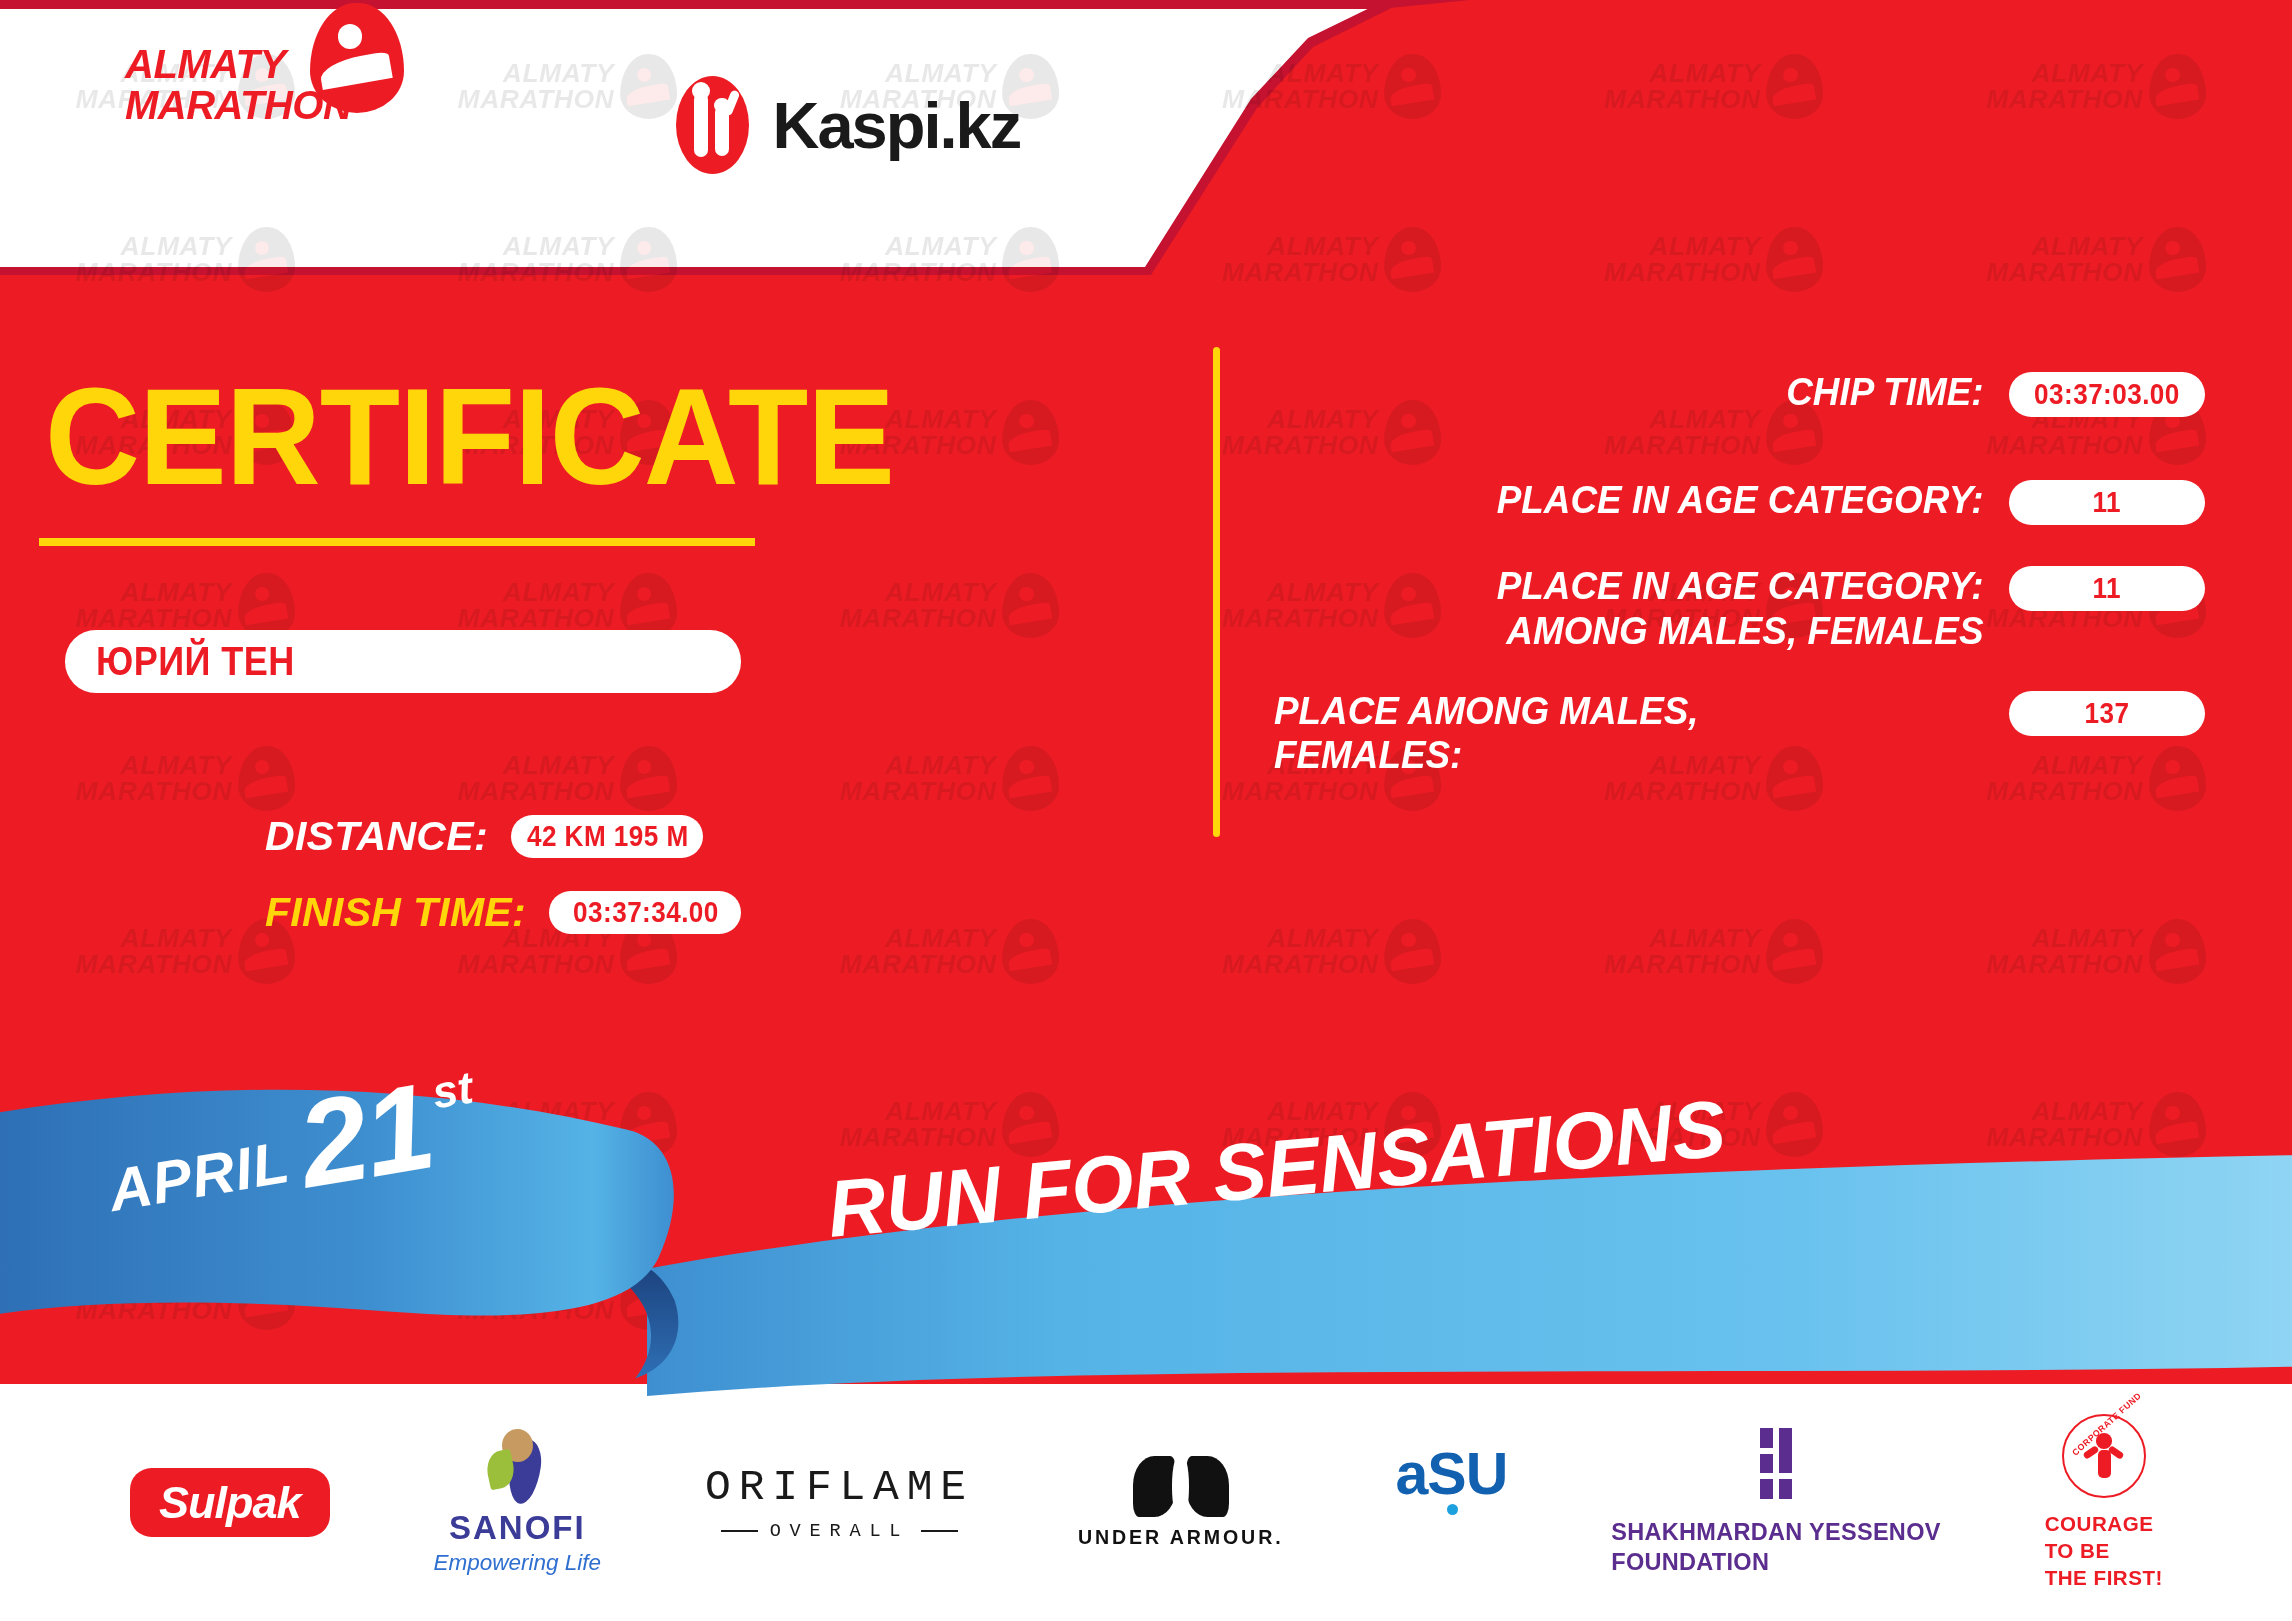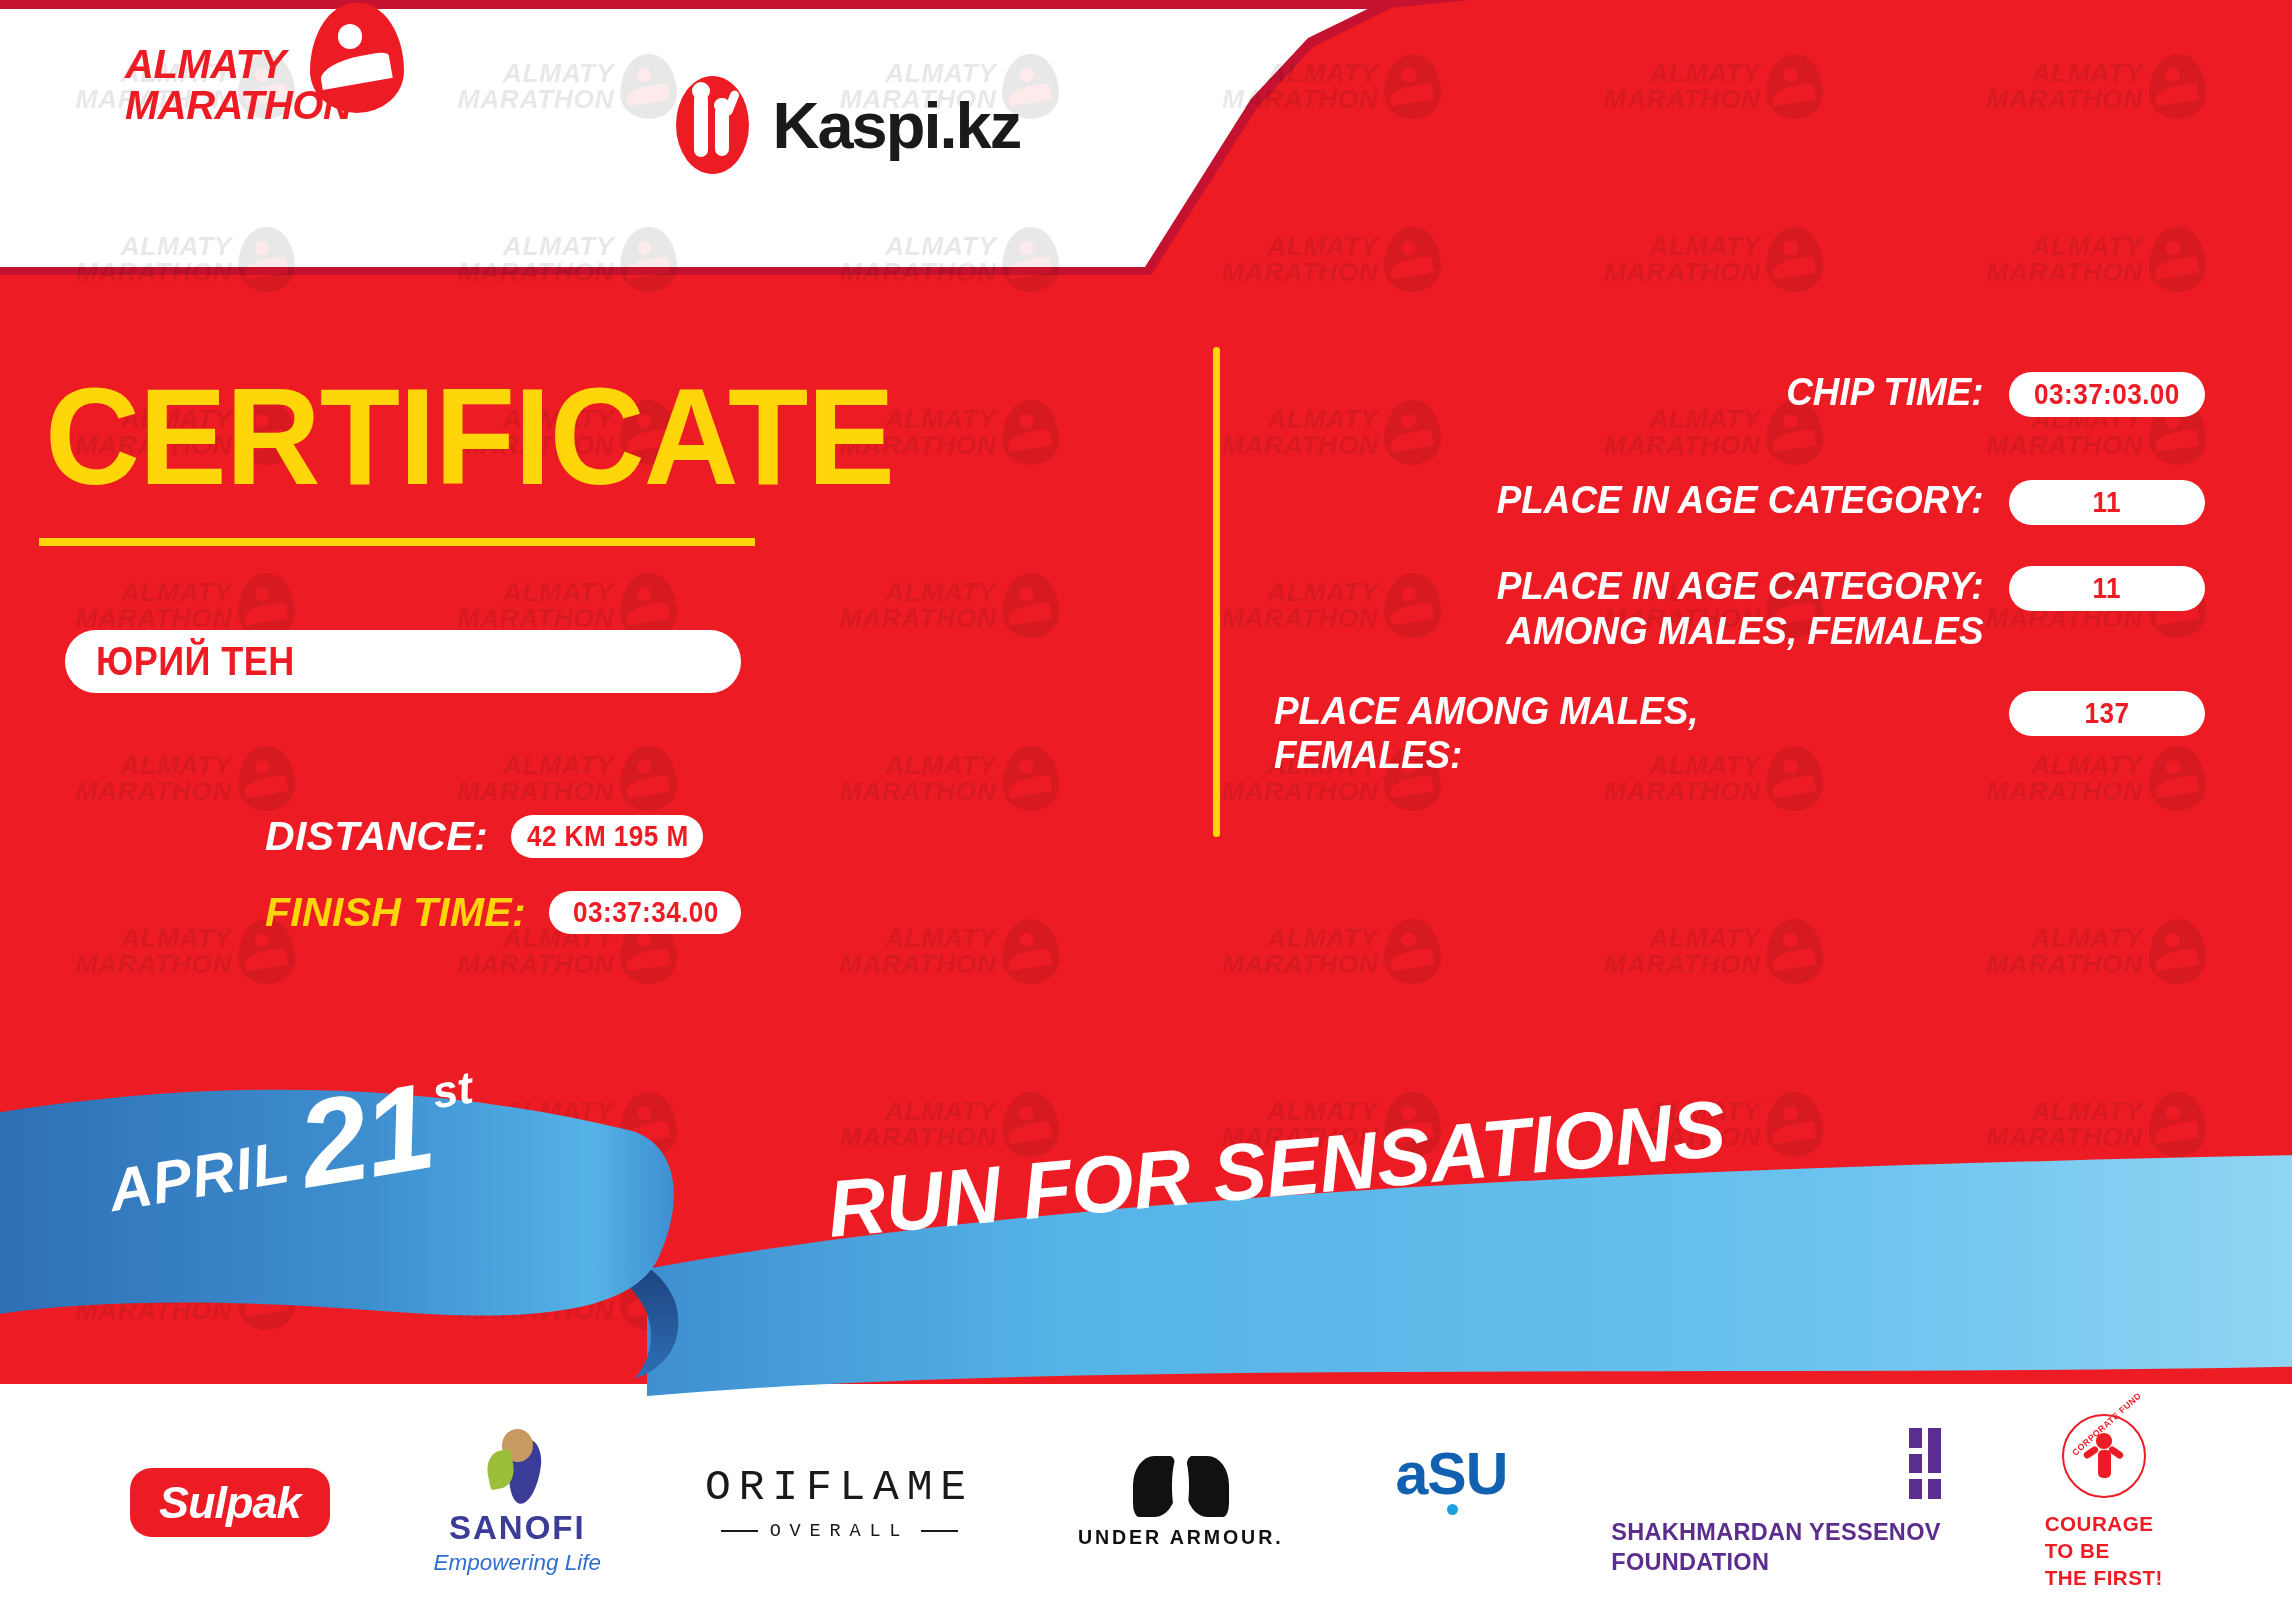--- a/index.html
+++ b/index.html
@@ -253,21 +253,21 @@
   .ua-l, .ua-r { position:absolute; top:0; width:43px; height:61px; background:#111; }
   .ua-l { left:0; border-radius:50% 14% 50% 14% / 48% 22% 48% 22%; transform:rotate(0deg); }
   .ua-r { right:0; border-radius:14% 50% 14% 50% / 22% 48% 22% 48%; }
   .ua-gap { position:absolute; left:39px; top:-3.9px; width:17.6px; height:69px; background:#fff; border-radius:50%; }
   .ua-name { color:#111; font-size:19.6px; font-weight:bold; letter-spacing:2.9px; margin-top:9.8px; }
 
   .sp-asu { display:flex; align-items:center;margin-left:8px; }
   .asu-text { color:#1260B0; font-size:59px; font-weight:bold; letter-spacing:-1px; line-height:1; }
   .asu-dot  { width:11.8px; height:11.8px; background:#1DA1DE; border-radius:50%; margin:0 0 45px 2px; }
 
-  .sp-shakh { display:flex; align-items:flex-end; gap:19.6px; }
+  .sp-shakh { display:flex; align-items:center; gap:19.6px; }
   .shakh-mark { display:flex; gap:5.9px; align-items:flex-end; }
   .sm-col { display:flex; flex-direction:column; gap:5.9px; }
   .sm-b { width:12.7px; background:#5B2D8E; }
   .shakh-text { color:#5B2D8E; font-size:23.5px; font-weight:bold; line-height:1.25; letter-spacing:0.3px; }
 
   .sp-cf { display:flex; align-items:center; gap:13.7px; }
   .cf-ring {
     width:84px; height:84px; border-radius:50%;
     border:2.9px solid #ED1C24; position:relative;
     display:flex; align-items:center; justify-content:center;

